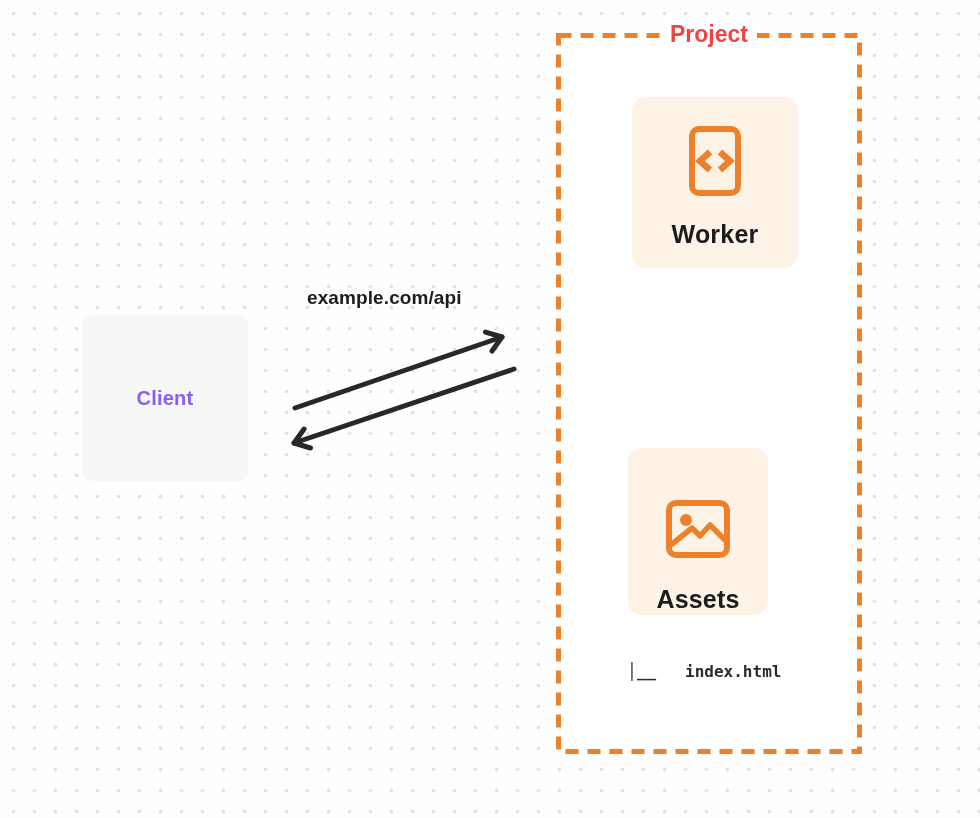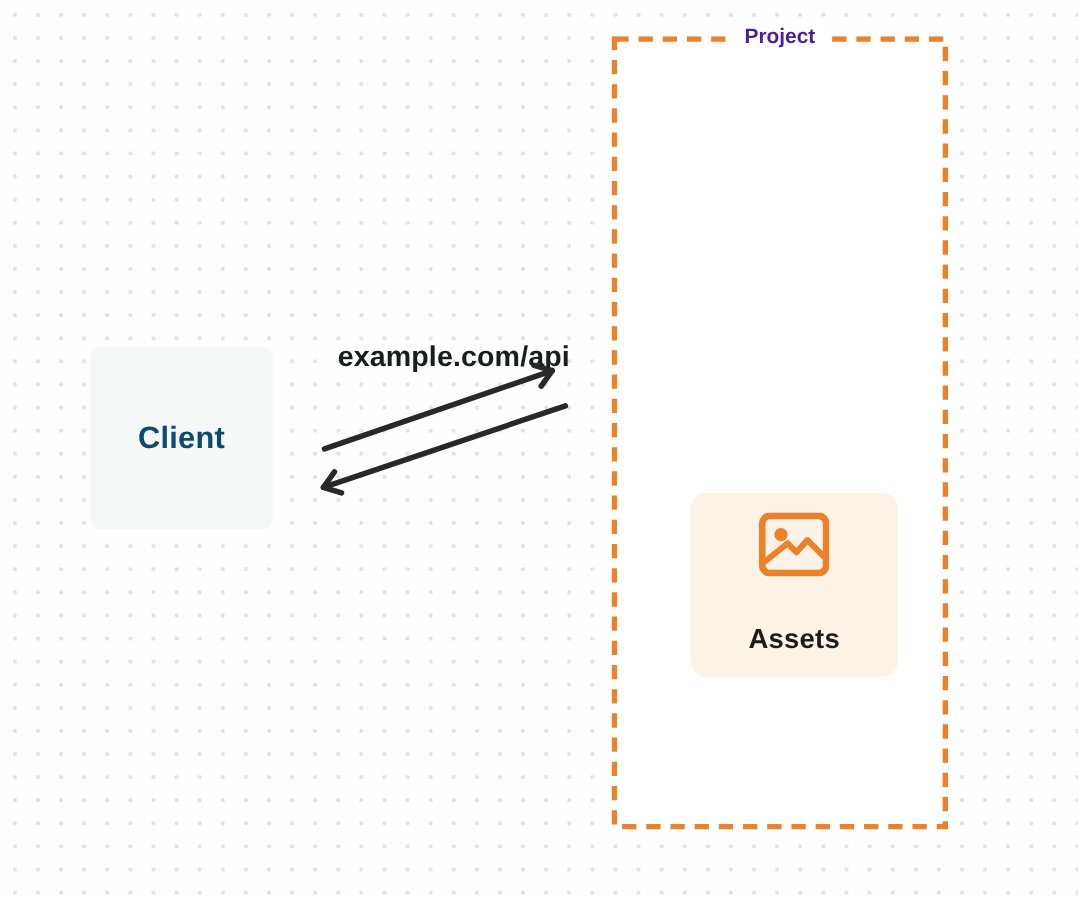--- a/index.html
+++ b/index.html
@@ -19,29 +19,29 @@
   
   .client-box {
     position: absolute;
     left: 82px; top: 315px;
     width: 166px; height: 166px;
     background: #F6F7F7;
     border-radius: 10px;
     display: flex; align-items: center; justify-content: center;
   }
   .client-label {
-    font-size: 28px; font-weight: 700; color: #0c4a6e; letter-spacing: 0.2px;
+    font-size: 20px; font-weight: 700; color: #8b5cf6; letter-spacing: 0.2px;
   }
 
   
   .request-label {
     position: absolute;
     left: 307px; top: 287px;
-    font-size: 26px; font-weight: 700; color: #1B1C1E;
-    white-space: nowrap; letter-spacing: 0.1px; margin-top: 22px;
+    font-size: 19px; font-weight: 700; color: #1B1C1E;
+    white-space: nowrap; letter-spacing: 0.1px;
   }
   .arrows-layer {
     position: absolute; left: 0; top: 0; width: 980px; height: 818px;
     pointer-events: none;
   }
 
   
   .project-box {
     position: absolute;
     left: 556px; top: 33px;
@@ -51,35 +51,35 @@
   .project-border {
     position: absolute; left: 0; top: 0; width: 100%; height: 100%;
   }
   .project-title {
     position: absolute;
     top: -13px; left: 50%;
     transform: translateX(-50%);
     background: #FFFFFF;
     padding: 0 9px;
     line-height: 28px;
-    font-size: 19px; font-weight: 700;
-    color: #4c1d95;
+    font-size: 23px; font-weight: 700;
+    color: #ef4444;
     white-space: nowrap;
   }
 
   
   .card {
     position: absolute;
     background: #FCF2E5;
     border-radius: 14px;
     box-sizing: border-box;
     display: flex; flex-direction: column; align-items: center;
   }
   .worker-card { left: 76px; top: 64px;  width: 166px; height: 171px; padding-top: 29px; }
-  .assets-card { left: 72px; top: 415px; width: 188px; height: 167px; padding-top: 18px; gap: 16px; }
+  .assets-card { left: 72px; top: 415px; width: 140px; height: 167px; padding-top: 52px; }
   .card-label {
     font-size: 25px; font-weight: 700; color: #1B1C1E; letter-spacing: 0.2px;
   }
   .worker-card .card-label { margin-top: 24px; }
   .assets-card .card-label { margin-top: 27px; }
 
   
   .file-tree {
     position: absolute;
     left: 52px; top: 586px;
@@ -110,28 +110,37 @@
     <line x1="514" y1="369" x2="294" y2="443" stroke="#282828" stroke-width="5" stroke-linecap="round" marker-end="url(#arrowhead)"></line>
   </svg>
 
   <div class="project-box">
     <svg class="project-border" viewBox="0 0 306 721" preserveAspectRatio="none">
       <rect x="2.5" y="2.5" width="301" height="716" fill="none" stroke="#EC812C" stroke-width="5" stroke-dasharray="13 9"></rect>
     </svg>
 
     <div class="project-title">Project</div>
 
+    <div class="card worker-card">
+      <svg width="52" height="70" viewBox="0 0 52 70">
+        <rect x="3" y="3" width="46" height="64" rx="7" fill="none" stroke="#EC812C" stroke-width="6"></rect>
+        <path d="M21 26 L11 35 L21 44" fill="none" stroke="#EC812C" stroke-width="6.5" stroke-linejoin="miter"></path>
+        <path d="M31 26 L41 35 L31 44" fill="none" stroke="#EC812C" stroke-width="6.5" stroke-linejoin="miter"></path>
+      </svg>
+      <span class="card-label">Worker</span>
+    </div>
 
     <div class="card assets-card">
       <svg width="64" height="58" viewBox="0 0 64 58">
         <rect x="3" y="3" width="58" height="52" rx="7" fill="none" stroke="#EC812C" stroke-width="6"></rect>
         <circle cx="20" cy="20" r="6" fill="#EC812C"></circle>
         <path d="M6 44 L26 28 L34 36 L44 25 L59 40" fill="none" stroke="#EC812C" stroke-width="5.5" stroke-linecap="round" stroke-linejoin="round"></path>
       </svg>
       <span class="card-label">Assets</span>
     </div>
 
     <div class="file-tree">
+      <div>  │__   index.html</div>
       
     </div>
   </div>
 
 </div>
 
 </body></html>

